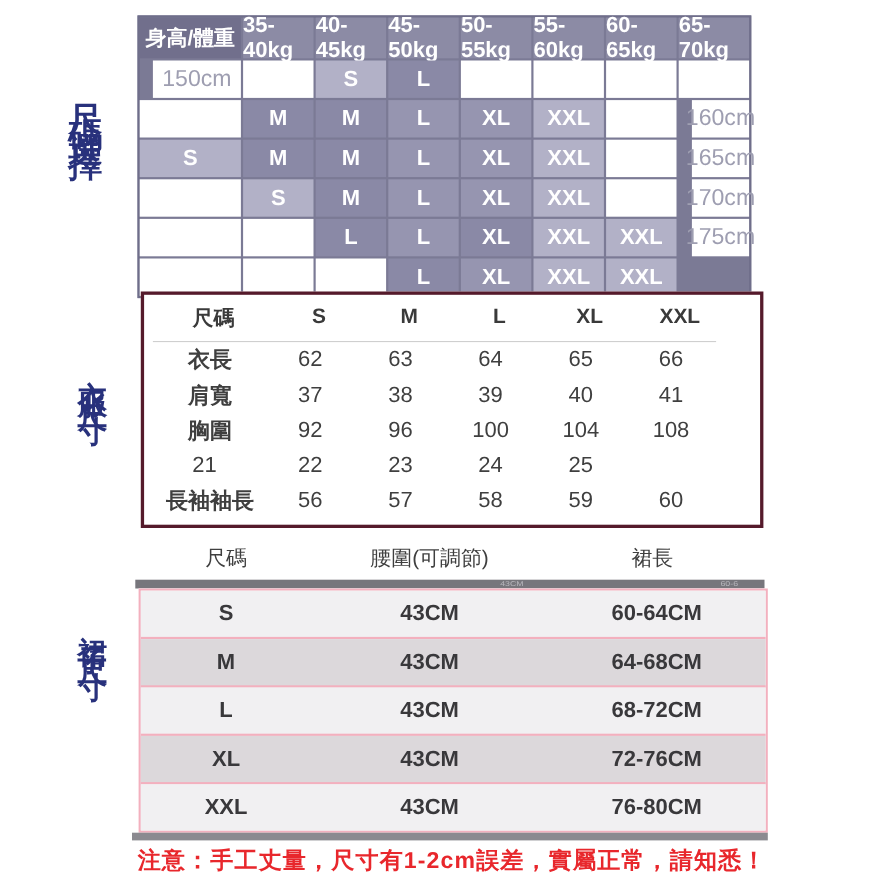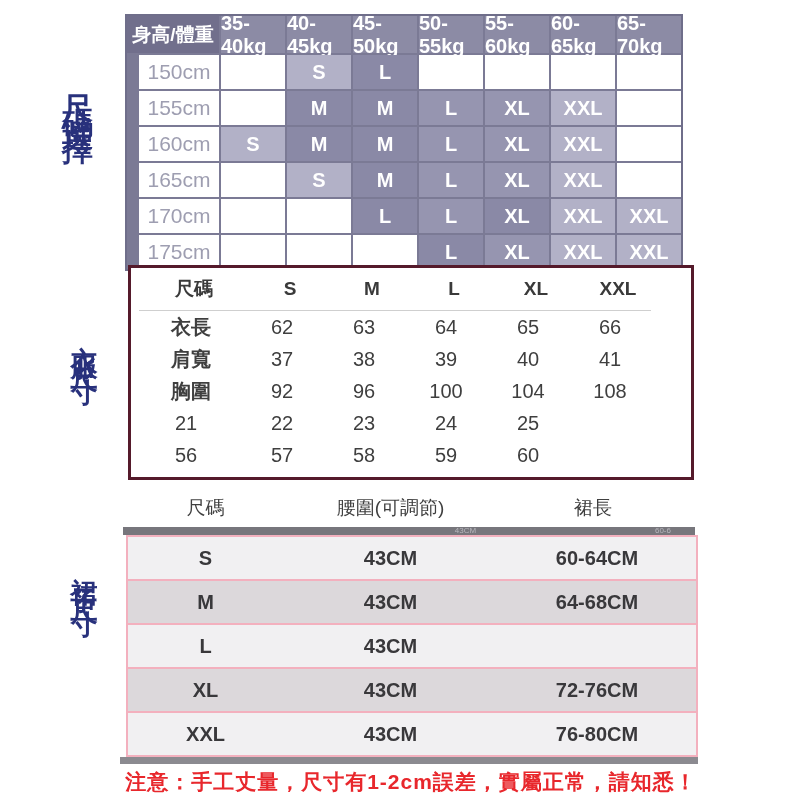--- a/index.html
+++ b/index.html
@@ -104,21 +104,20 @@
     <div class="wg-cell wg-hdr">60-65kg</div>
     <div class="wg-cell wg-hdr">65-70kg</div>
     <div class="wg-cell wg-height">150cm</div>
     <div class="wg-cell"></div>
     <div class="wg-cell wg-size shade-light">S</div>
     <div class="wg-cell wg-size shade-dark">L</div>
     <div class="wg-cell"></div>
     <div class="wg-cell"></div>
     <div class="wg-cell"></div>
     <div class="wg-cell"></div>
-    <div class="wg-cell wg-height">155cm</div>
     <div class="wg-cell"></div>
     <div class="wg-cell wg-size shade-dark">M</div>
     <div class="wg-cell wg-size shade-dark">M</div>
     <div class="wg-cell wg-size shade-mid">L</div>
     <div class="wg-cell wg-size shade-mid">XL</div>
     <div class="wg-cell wg-size shade-light">XXL</div>
     <div class="wg-cell"></div>
     <div class="wg-cell wg-height">160cm</div>
     <div class="wg-cell wg-size shade-light">S</div>
     <div class="wg-cell wg-size shade-dark">M</div>
@@ -188,20 +187,21 @@
       <div class="ct-cell">108</div>
     </div>
     <div class="ct-row ct-body">
       <div class="ct-cell">21</div>
       <div class="ct-cell">22</div>
       <div class="ct-cell">23</div>
       <div class="ct-cell">24</div>
       <div class="ct-cell">25</div>
     </div>
     <div class="ct-row ct-body">
+      <div class="ct-cell ct-label">長袖袖長</div>
       <div class="ct-cell">56</div>
       <div class="ct-cell">57</div>
       <div class="ct-cell">58</div>
       <div class="ct-cell">59</div>
       <div class="ct-cell">60</div>
     </div>
     <div class="ct-pad"></div>
   </div>
 
 <div class="vtitle vtitle-3">裙子尺寸</div>
@@ -221,20 +221,21 @@
       <div class="st-cell">60-64CM</div>
     </div>
     <div class="st-row row-mid">
       <div class="st-cell">M</div>
       <div class="st-cell">43CM</div>
       <div class="st-cell">64-68CM</div>
     </div>
     <div class="st-row row-light">
       <div class="st-cell">L</div>
       <div class="st-cell">43CM</div>
+      <div class="st-cell">68-72CM</div>
     </div>
     <div class="st-row row-mid">
       <div class="st-cell">XL</div>
       <div class="st-cell">43CM</div>
       <div class="st-cell">72-76CM</div>
     </div>
     <div class="st-row row-light">
       <div class="st-cell">XXL</div>
       <div class="st-cell">43CM</div>
       <div class="st-cell">76-80CM</div>

